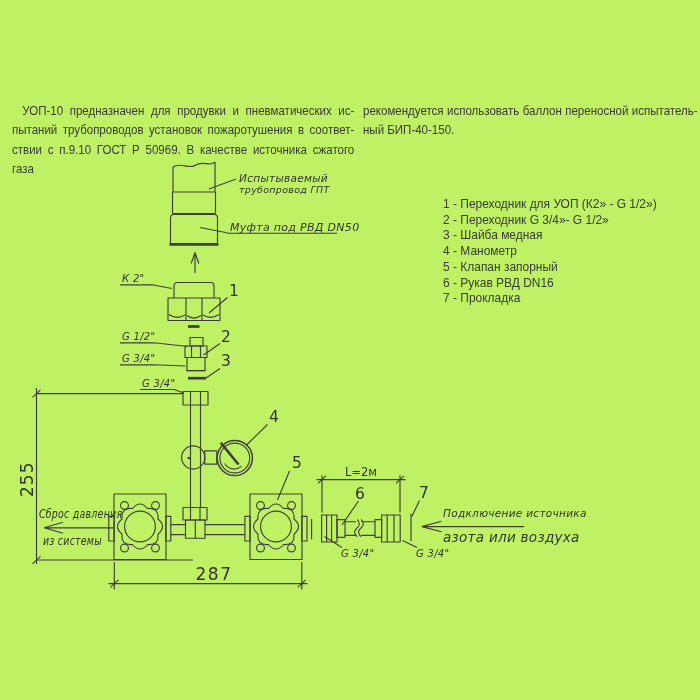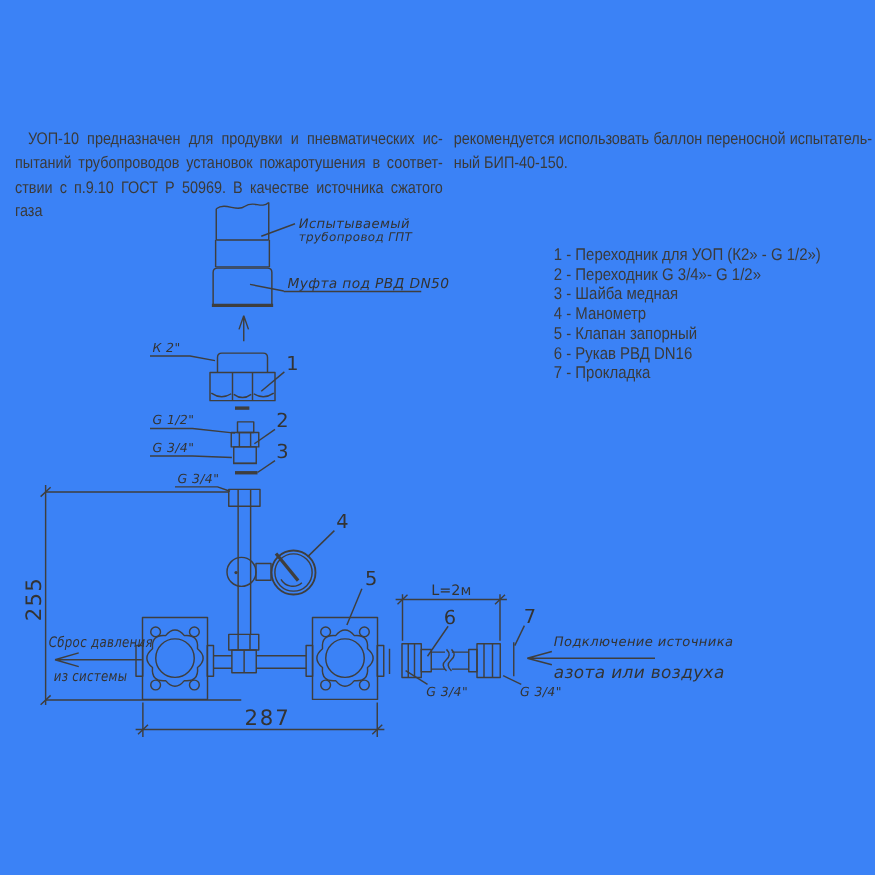--- a/index.html
+++ b/index.html
@@ -1,16 +1,16 @@
 <!DOCTYPE html>
 <html><head>
 <meta charset="utf-8">
 <style>
   html,body{margin:0;padding:0;background:#fff;}
-  .page{position:relative;width:700px;height:700px;background:#3b82f6;overflow:hidden;
+  .page{position:relative;width:700px;height:700px;background:#bef264;overflow:hidden;
         font-family:"Liberation Sans",sans-serif;color:#383838;}
   .para{position:absolute;top:101px;font-size:13.4px;line-height:19.3px;color:#3a3a3a;
         transform:scaleX(0.86);transform-origin:0 0;}
   .pleft{left:12px;width:398px;}
   .pright{left:363px;width:389px;}
   .jl{text-align:justify;text-align-last:justify;}
   .ind{text-indent:12px;}
   .parts{position:absolute;left:443px;top:196px;width:300px;font-size:13.6px;line-height:15.7px;
          color:#3a3a3a;transform:scaleX(0.88);transform-origin:0 0;}
   svg.drawing{position:absolute;left:0;top:0;}

